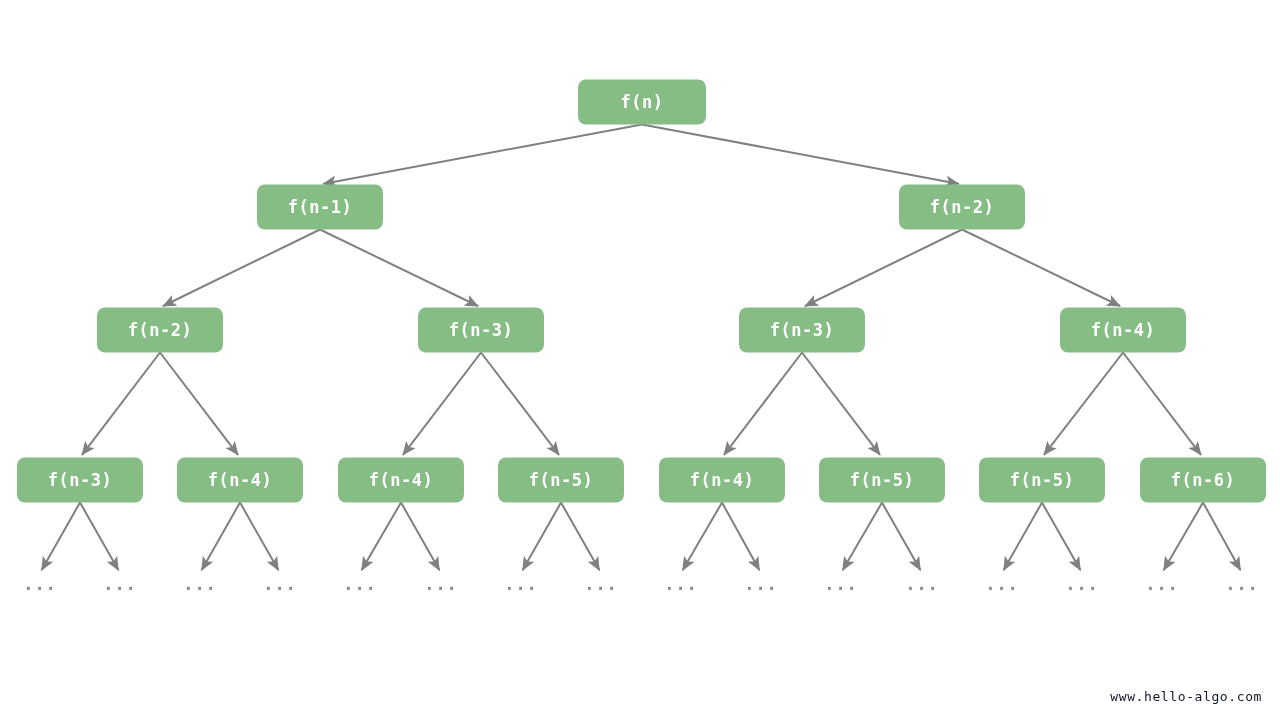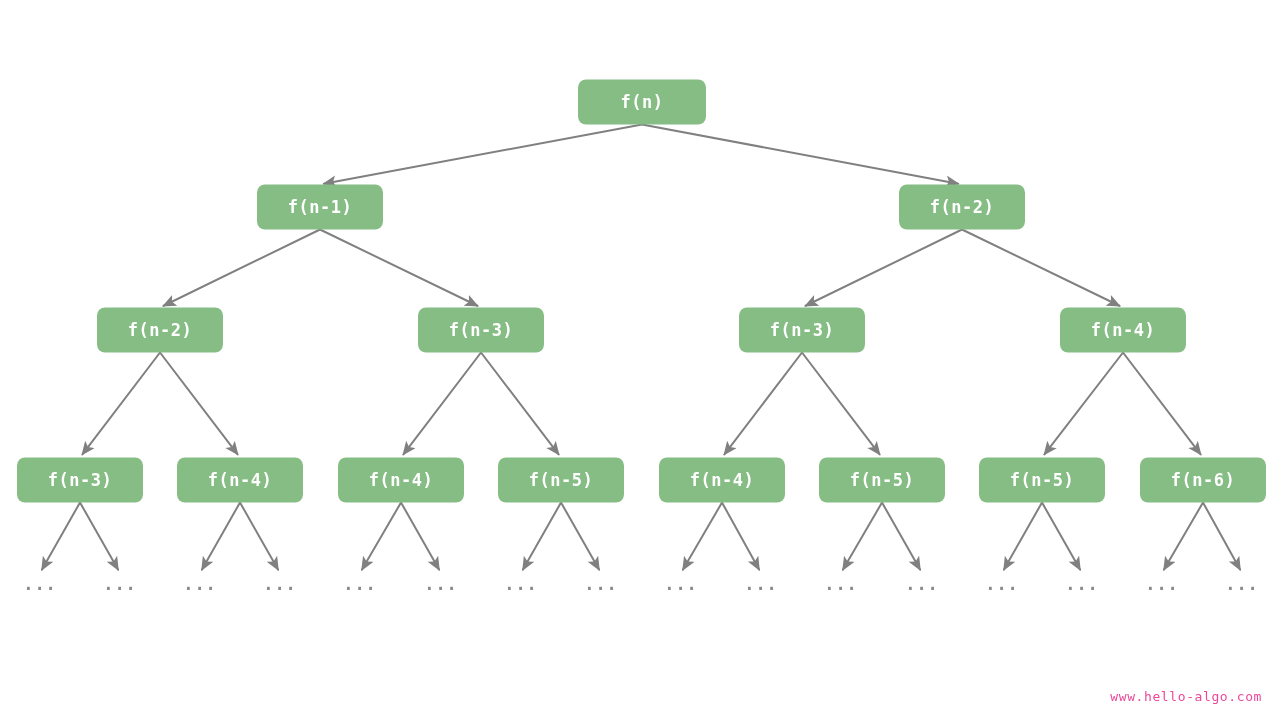--- a/index.html
+++ b/index.html
@@ -52,21 +52,21 @@
     stroke-linecap: round;
     stroke-linejoin: round;
     fill: none;
   }
   .watermark {
     position: absolute;
     right: 18px;
     bottom: 16px;
     font-family: "DejaVu Sans Mono", "Liberation Mono", monospace;
     font-size: 13px;
-    color: #ec4899;
+    color: #0f172a;
     letter-spacing: 0.6px;
     white-space: nowrap;
   }
 </style>
 </head>
 <body>
 
 <div id="diagram-root">
   <svg class="tree-canvas" viewBox="0 0 1280 720">
     <defs>

